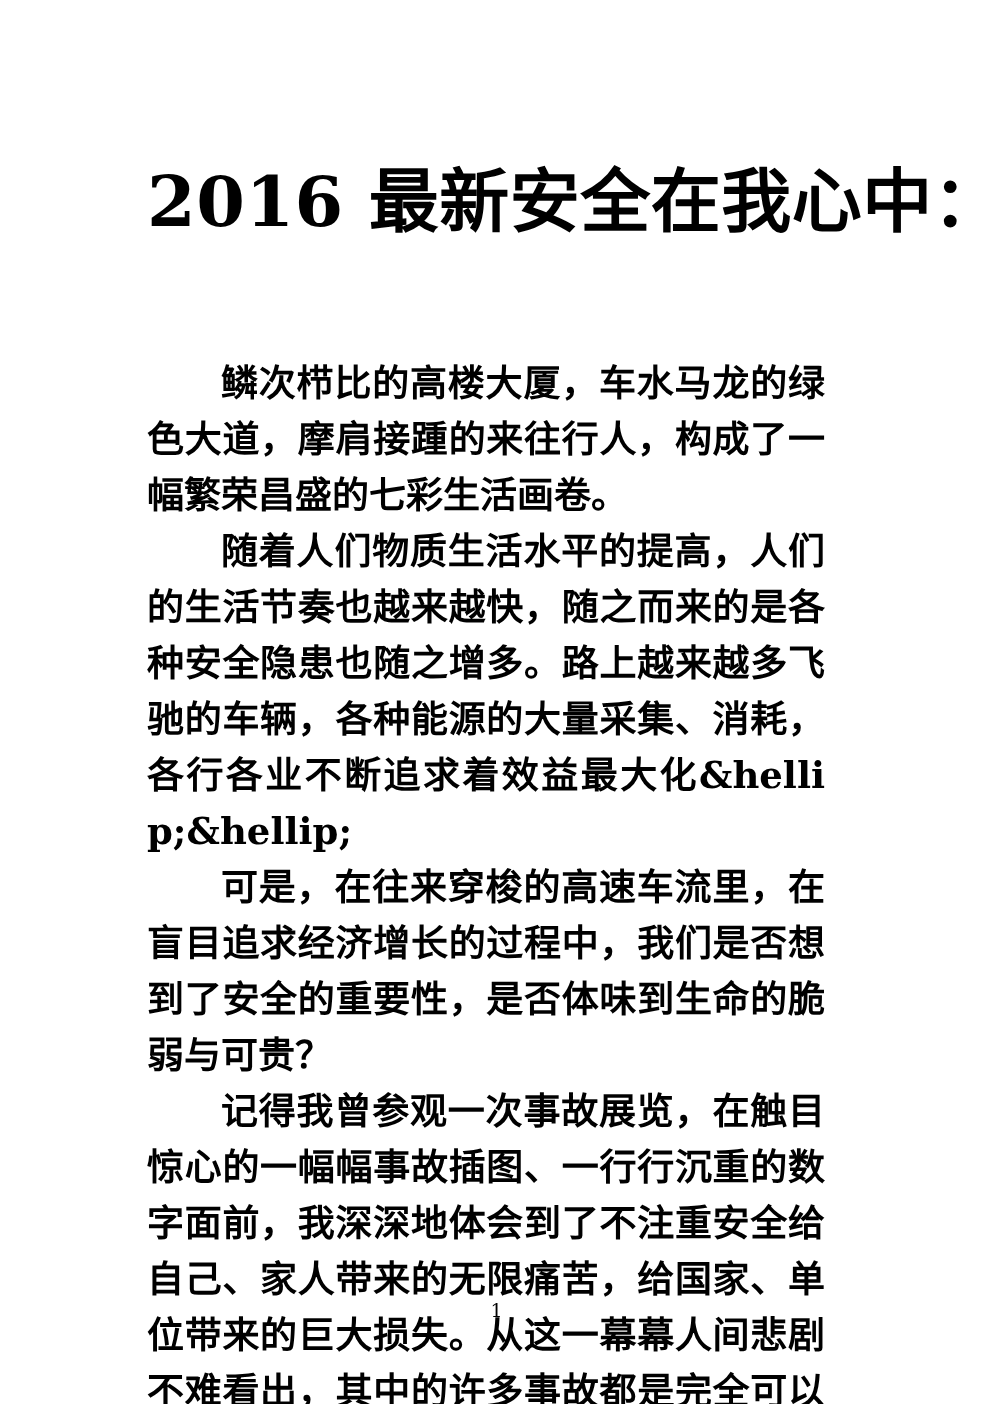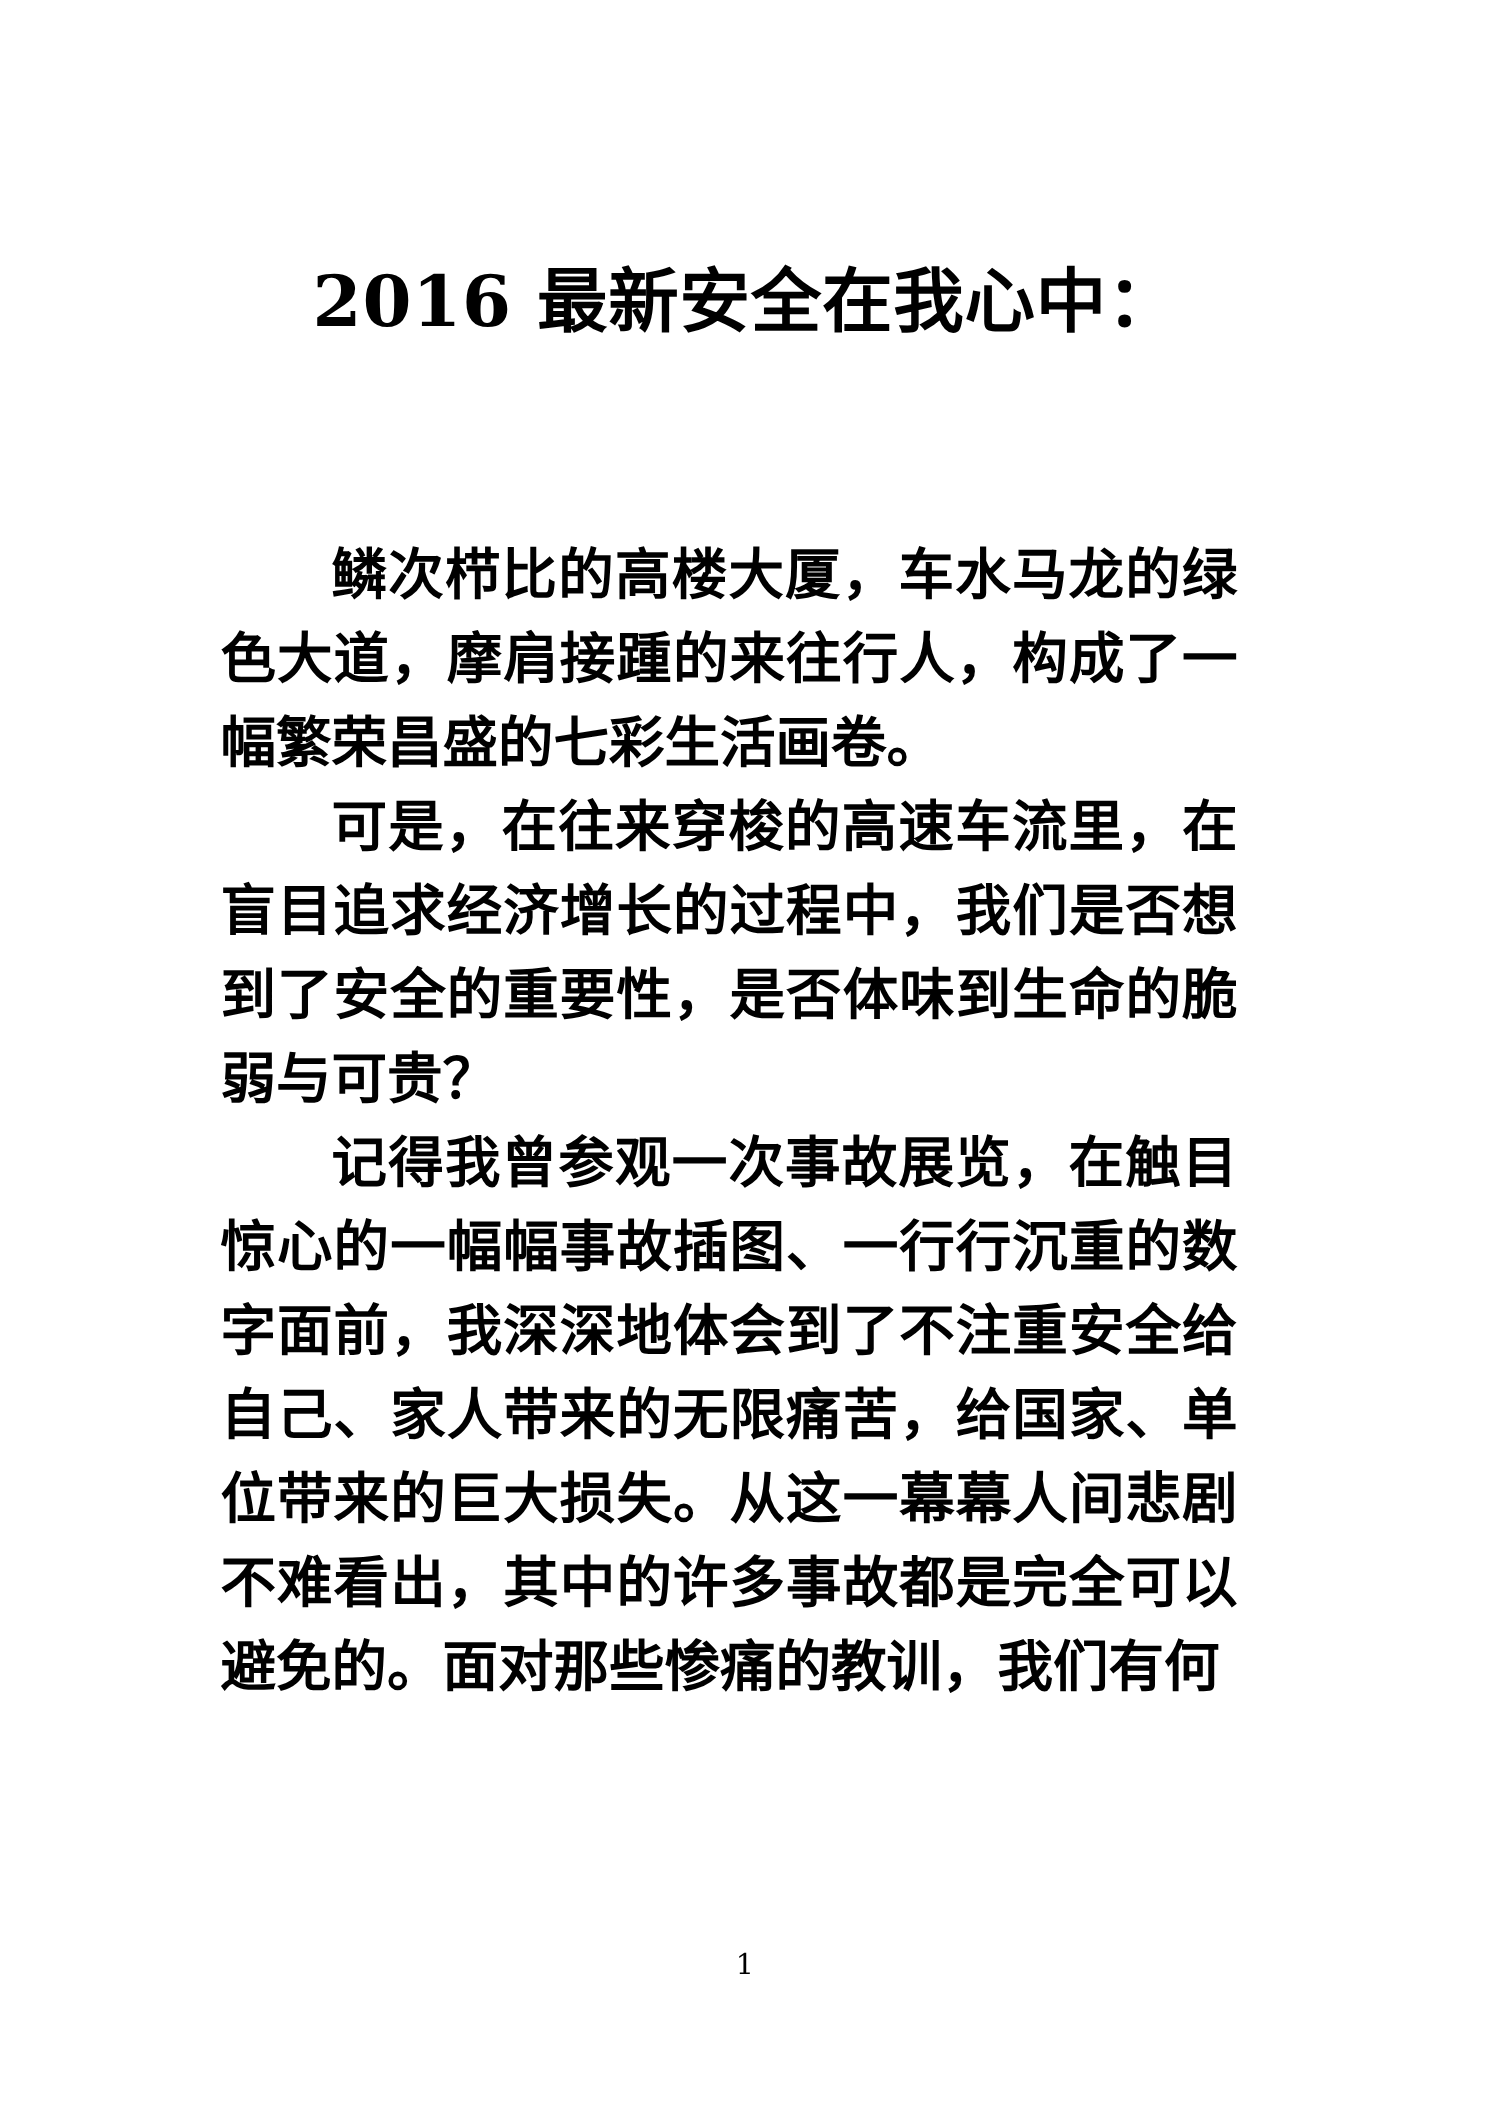--- a/index.html
+++ b/index.html
@@ -20,21 +20,21 @@
 
   
   .doc-title {
     position: absolute;
     left: 147px;
     top: 163px;
     width: 700px;
     text-align: center;
     font-family: "DejaVu Serif", "Liberation Serif", serif;
     font-weight: 700;
-    font-size: 47px;
+    font-size: 70px;
     line-height: 78px;
     color: #000000;
     letter-spacing: 0.5px;
   }
   .doc-title .title-line {
     display: block;
     white-space: nowrap;
   }
 
   
@@ -91,20 +91,21 @@
   <div class="doc-title">
     <span class="title-line">2016 最新安全在我心中：</span>
   </div>
 
   <div class="body-block">
 
 
     <p class="para indent">鳞次栉比的高楼大厦，车水马龙的绿色大道，摩肩接踵的来往行人，构成了一幅繁荣昌盛的七彩生活画卷。</p>
 
 
+    <p class="para indent">随着人们物质生活水平的提高，人们的生活节奏也越来越快，随之而来的是各种安全隐患也随之增多。路上越来越多飞驰的车辆，各种能源的大量采集、消耗，各行各业不断追求着效益最大化&amp;hellip;&amp;hellip;</p>
 
     <p class="para indent">可是，在往来穿梭的高速车流里，在盲目追求经济增长的过程中，我们是否想到了安全的重要性，是否体味到生命的脆弱与可贵？</p>
 
     <p class="para indent">记得我曾参观一次事故展览，在触目惊心的一幅幅事故插图、一行行沉重的数字面前，我深深地体会到了不注重安全给自己、家人带来的无限痛苦，给国家、单位带来的巨大损失。从这一幕幕人间悲剧不难看出，其中的许多事故都是完全可以避免的。面对那些惨痛的教训，我们有何</p>
 
   </div>
 
   <div class="page-number">1</div>
 
 </div>

